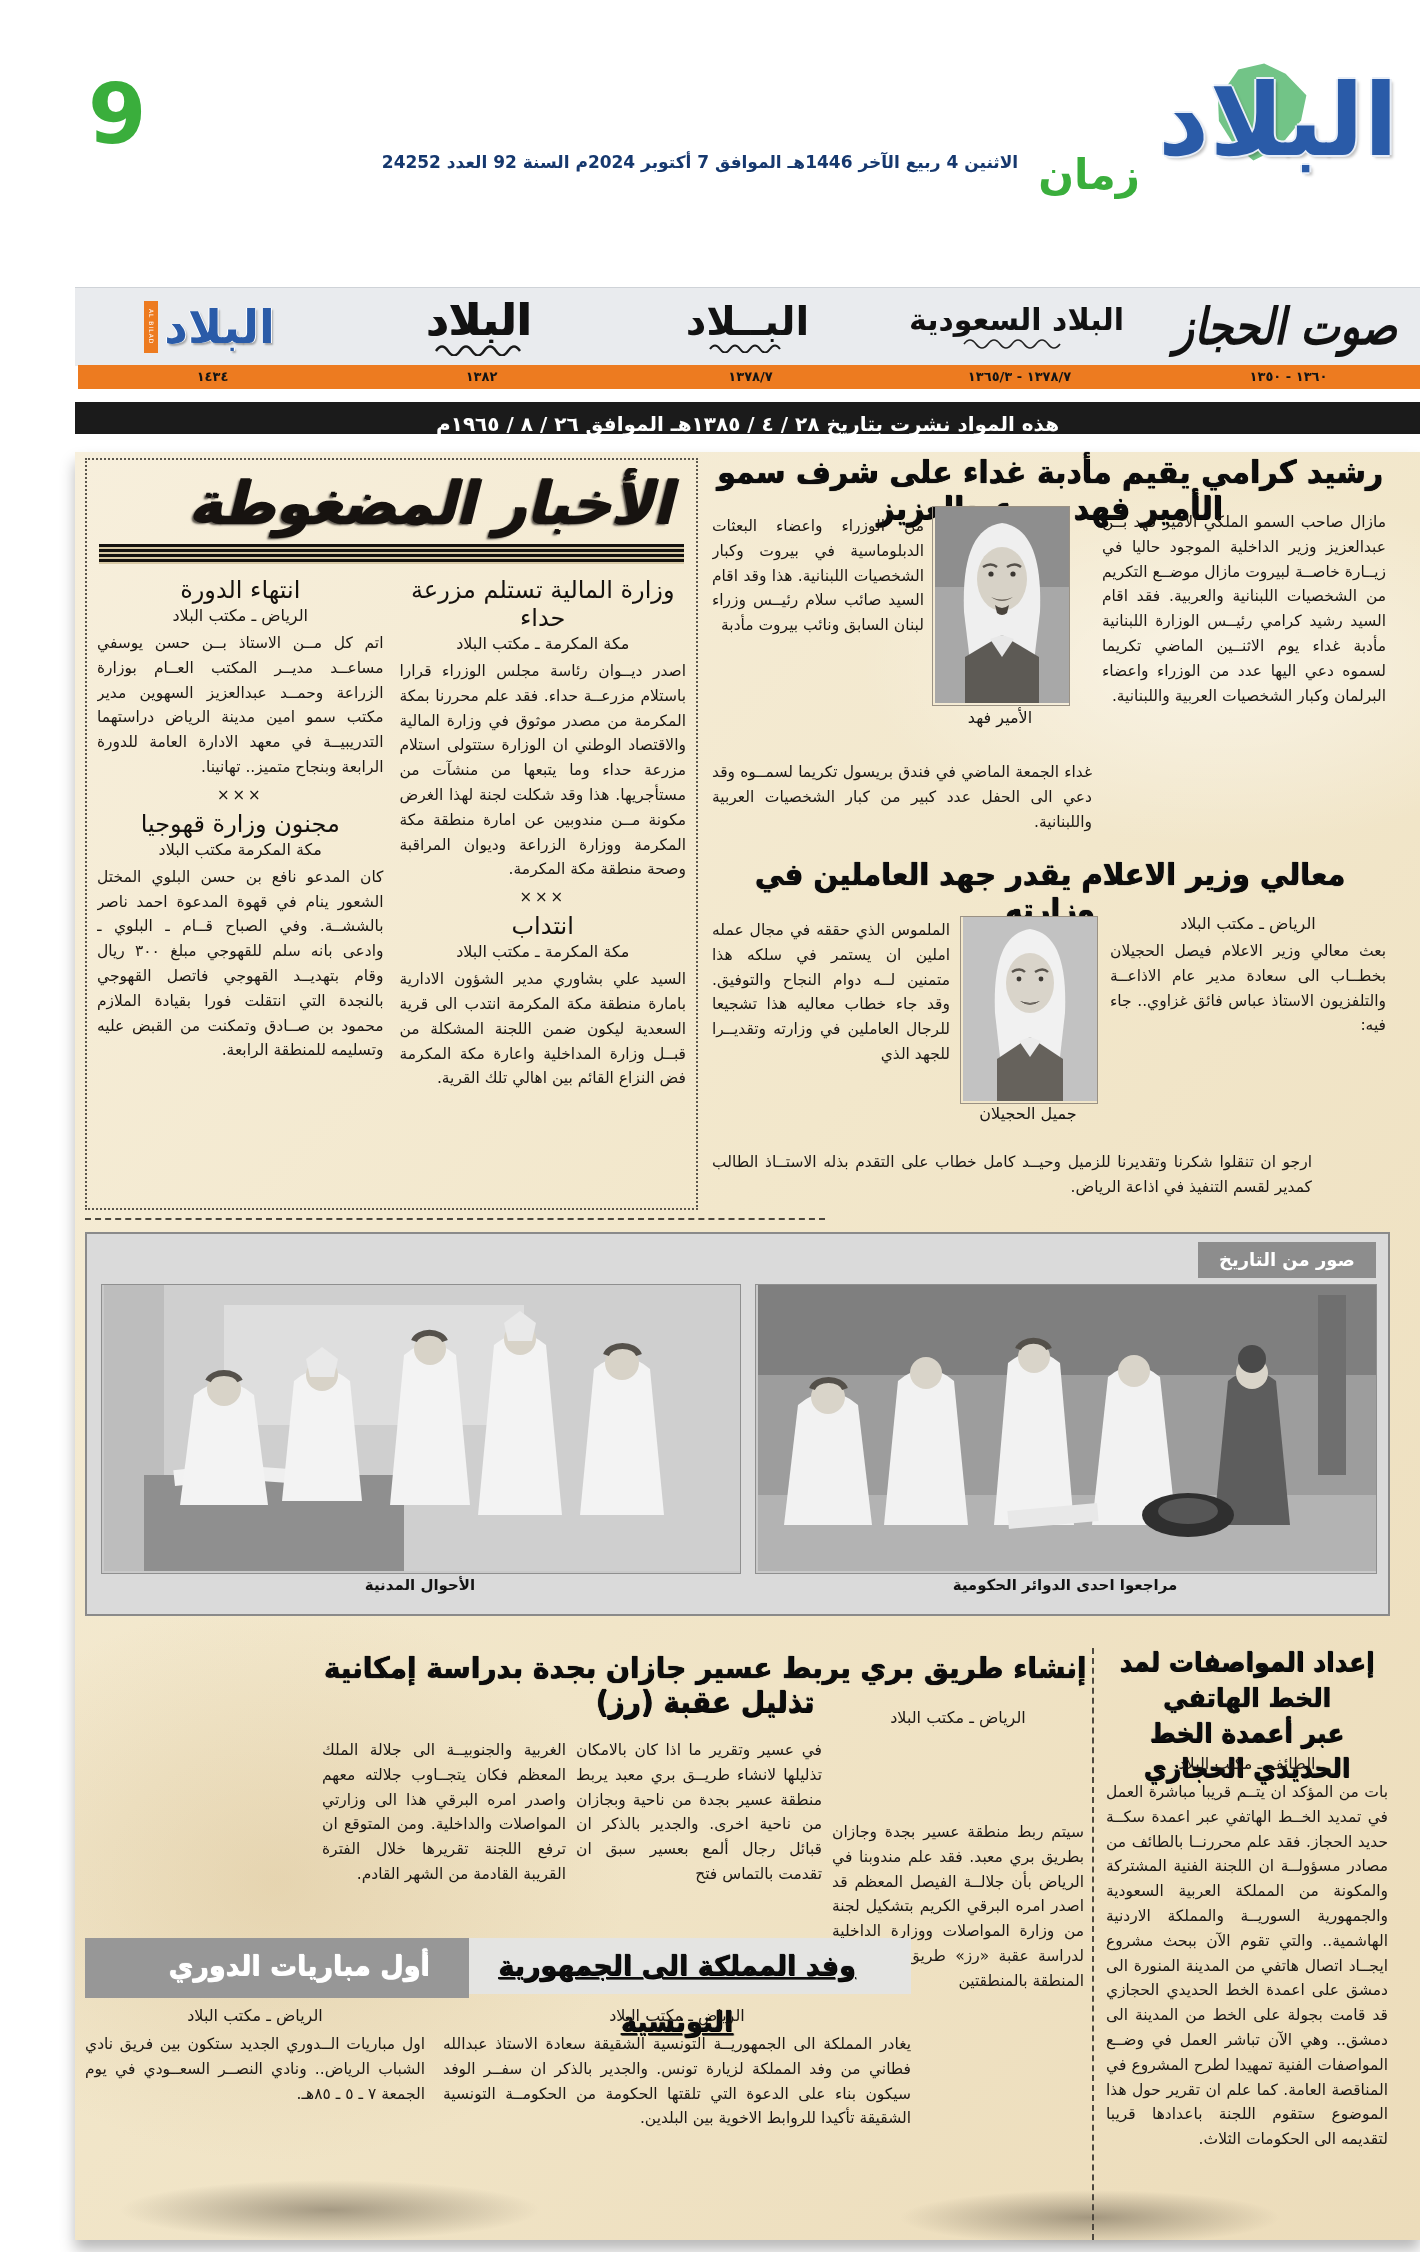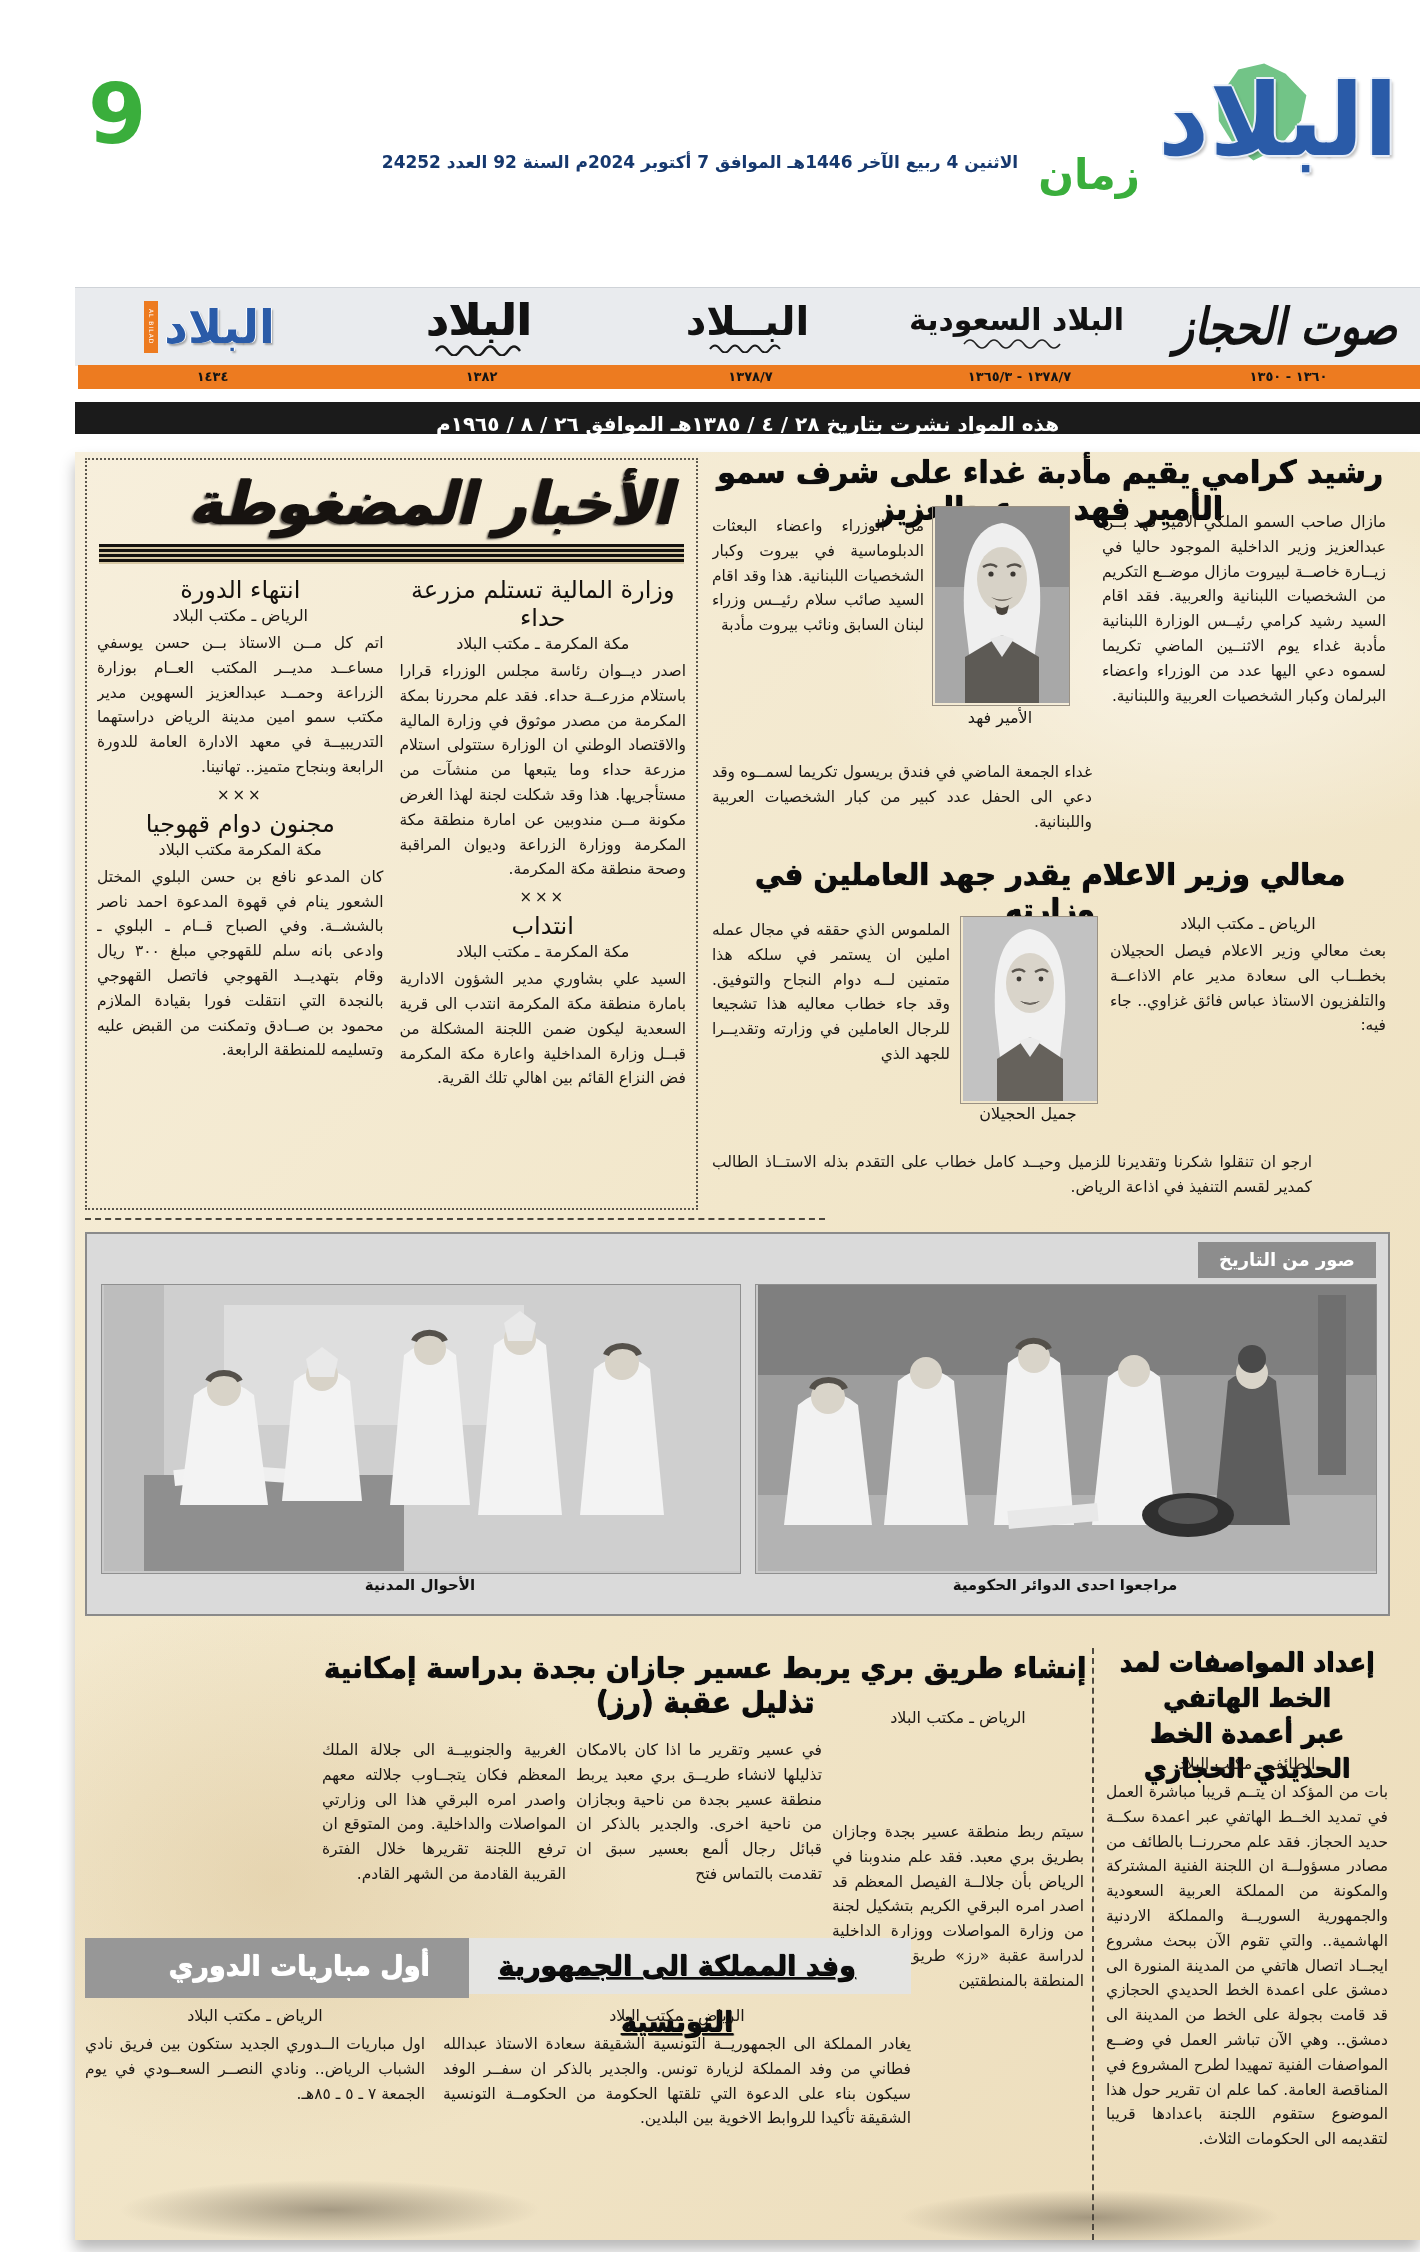--- a/index.html
+++ b/index.html
@@ -181,21 +181,21 @@
         <div class="xxx">×××</div>
         <div class="brief-title">انتداب</div>
         <div class="by">مكة المكرمة ـ مكتب البلاد</div>
         <div class="bt">السيد علي بشاوري مدير الشؤون الادارية بامارة منطقة مكة المكرمة انتدب الى قرية السعدية ليكون ضمن اللجنة المشكلة من قبــل وزارة المداخلية واعارة مكة المكرمة فض النزاع القائم بين اهالي تلك القرية.</div>
       </div>
       <div class="brief-col">
         <div class="brief-title">انتهاء الدورة</div>
         <div class="by">الرياض ـ مكتب البلاد</div>
         <div class="bt">اتم كل مــن الاستاذ بــن حسن يوسفي مساعــد مديــر المكتب العــام بوزارة الزراعة وحمــد عبدالعزيز السهوين مدير مكتب سمو امين مدينة الرياض دراستهما التدريبيــة في معهد الادارة العامة للدورة الرابعة وبنجاح متميز.. تهانينا.</div>
         <div class="xxx">×××</div>
-        <div class="brief-title">مجنون دوام قهوجيا</div>
+        <div class="brief-title">مجنون وزارة قهوجيا</div>
         <div class="by">مكة المكرمة مكتب البلاد</div>
         <div class="bt">كان المدعو نافع بن حسن البلوي المختل الشعور ينام في قهوة المدعوة احمد ناصر بالششــة. وفي الصباح قــام ـ البلوي ـ وادعى بانه سلم للقهوجي مبلغ ٣٠٠ ريال وقام بتهديــد القهوجي فاتصل القهوجي بالنجدة التي انتقلت فورا بقيادة الملازم محمود بن صــادق وتمكنت من القبض عليه وتسليمه للمنطقة الرابعة.</div>
       </div>
     </div>
   </div>
 
   <div class="hl1 heavy">رشيد كرامي يقيم مأدبة غداء على شرف سمو الأمير فهد بن عبدالعزيز</div>
   <div class="a1-right bt">مازال صاحب السمو الملكي الامير فهد بــن عبدالعزيز وزير الداخلية الموجود حاليا في زيــارة خاصــة لبيروت مازال موضــع التكريم من الشخصيات اللبنانية والعربية. فقد اقام السيد رشيد كرامي رئيــس الوزارة اللبنانية مأدبة غداء يوم الاثنــين الماضي تكريما لسموه دعي اليها عدد من الوزراء واعضاء البرلمان وكبار الشخصيات العربية واللبنانية.</div>
   <div class="photo1">
     <svg width="134" height="196" viewBox="0 0 134 196">

